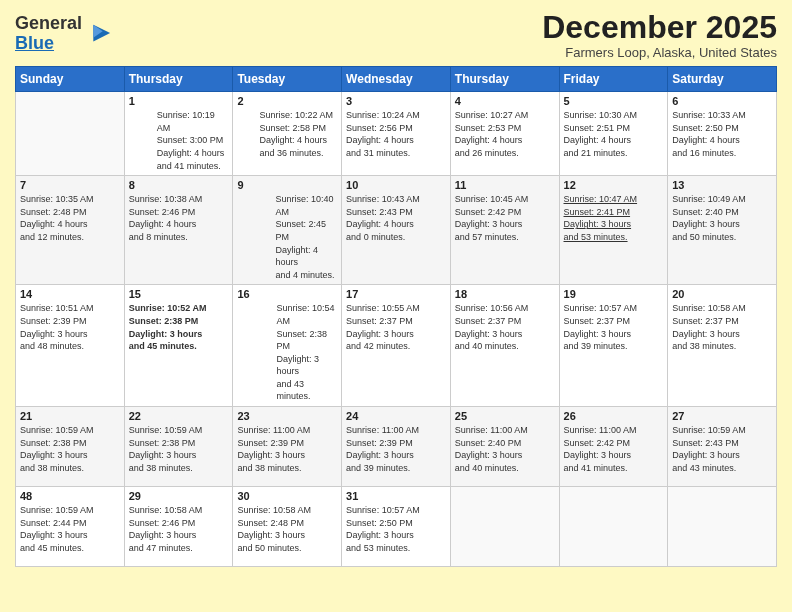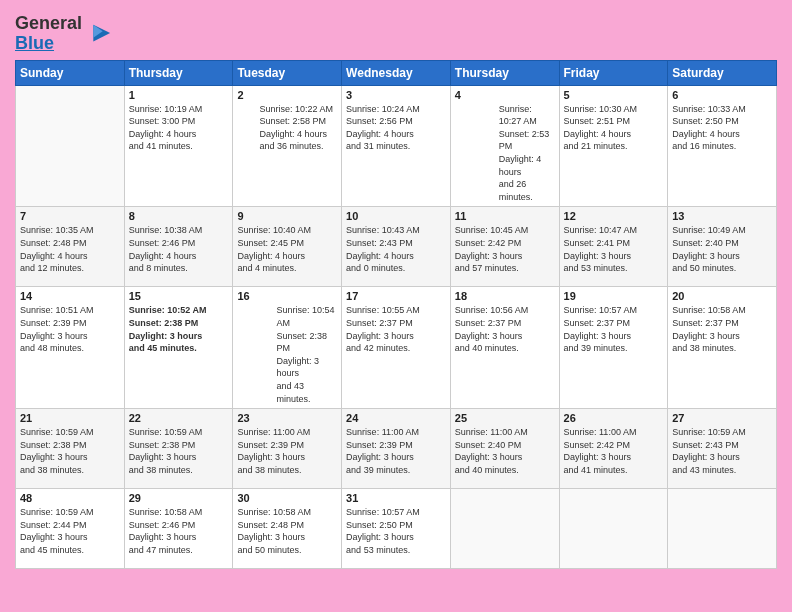--- a/index.html
+++ b/index.html
@@ -7,21 +7,21 @@
       font-family: Arial, sans-serif;
       background: #fff;
       width: 792px;
       height: 612px;
       overflow: hidden;
     }
     .page {
       width: 792px;
       height: 612px;
       padding: 10px 15px;
-      background: #f9a8d4;
+      background: #fef9c3;
     }
     .header {
       display: flex;
       align-items: flex-start;
       justify-content: space-between;
       margin-bottom: 6px;
     }
     .logo {
       display: flex;
       align-items: center;
@@ -106,61 +106,65 @@
         <div class="logo-text">
           <span class="logo-general">General</span><br>
           <span class="logo-blue">Blue</span>
         </div>
       </div>
       <svg class="logo-icon" viewBox="0 0 30 30">
         <polygon points="10,5 28,14 10,23" fill="#1a6bb5"></polygon>
         <polygon points="10,5 20,12 10,19" fill="#5599dd"></polygon>
       </svg>
     </div>
+    <div class="title-block">
+      <div class="month-title">December 2025</div>
+      <div class="location">Farmers Loop, Alaska, United States</div>
+    </div>
   </div>
 
   <table>
     <thead>
       <tr id="weekday-header">
           <th>Sunday</th>
           <th>Thursday</th>
           <th>Tuesday</th>
           <th>Wednesday</th>
           <th>Thursday</th>
           <th>Friday</th>
           <th>Saturday</th>
         </tr>
     </thead>
     <tbody id="calendar-body">
         <tr>
           <td class="empty-cell"></td>
           <td>
             <span class="day-number">1</span>
-            <div class="day-info" style="white-space: pre-line;">Sunrise: 10:19 AM
+            <div class="day-info" style="white-space: pre-line; margin-left: 28px;">Sunrise: 10:19 AM
 Sunset: 3:00 PM
 Daylight: 4 hours
 and 41 minutes.</div>
           </td>
           <td>
             <span class="day-number">2</span>
             <div class="day-info" style="white-space: pre-line; margin-left: 22px;">Sunrise: 10:22 AM
 Sunset: 2:58 PM
 Daylight: 4 hours
 and 36 minutes.</div>
           </td>
           <td>
             <span class="day-number">3</span>
             <div class="day-info" style="white-space: pre-line;">Sunrise: 10:24 AM
 Sunset: 2:56 PM
 Daylight: 4 hours
 and 31 minutes.</div>
           </td>
           <td>
             <span class="day-number">4</span>
-            <div class="day-info" style="white-space: pre-line; margin-left: 44px;">Sunrise: 10:27 AM
+            <div class="day-info" style="white-space: pre-line;">Sunrise: 10:27 AM
 Sunset: 2:53 PM
 Daylight: 4 hours
 and 26 minutes.</div>
           </td>
           <td>
             <span class="day-number">5</span>
             <div class="day-info" style="white-space: pre-line;">Sunrise: 10:30 AM
 Sunset: 2:51 PM
 Daylight: 4 hours
 and 21 minutes.</div>
@@ -183,42 +187,42 @@
           </td>
           <td>
             <span class="day-number">8</span>
             <div class="day-info" style="white-space: pre-line;">Sunrise: 10:38 AM
 Sunset: 2:46 PM
 Daylight: 4 hours
 and 8 minutes.</div>
           </td>
           <td>
             <span class="day-number">9</span>
-            <div class="day-info" style="white-space: pre-line;">Sunrise: 10:40 AM
+            <div class="day-info" style="white-space: pre-line; margin-left: 38px;">Sunrise: 10:40 AM
 Sunset: 2:45 PM
 Daylight: 4 hours
 and 4 minutes.</div>
           </td>
           <td>
             <span class="day-number">10</span>
             <div class="day-info" style="white-space: pre-line;">Sunrise: 10:43 AM
 Sunset: 2:43 PM
 Daylight: 4 hours
 and 0 minutes.</div>
           </td>
           <td>
             <span class="day-number">11</span>
             <div class="day-info" style="white-space: pre-line;">Sunrise: 10:45 AM
 Sunset: 2:42 PM
 Daylight: 3 hours
 and 57 minutes.</div>
           </td>
           <td>
             <span class="day-number">12</span>
-            <div class="day-info" style="white-space: pre-line;">Sunrise: 10:47 AM
+            <div class="day-info" style="white-space: pre-line; text-decoration: underline;">Sunrise: 10:47 AM
 Sunset: 2:41 PM
 Daylight: 3 hours
 and 53 minutes.</div>
           </td>
           <td>
             <span class="day-number">13</span>
             <div class="day-info" style="white-space: pre-line;">Sunrise: 10:49 AM
 Sunset: 2:40 PM
 Daylight: 3 hours
 and 50 minutes.</div>

